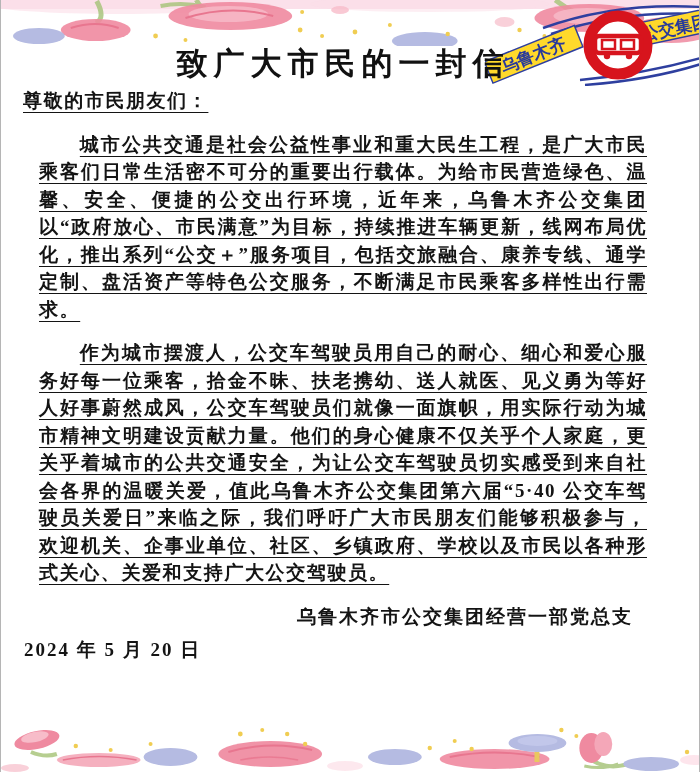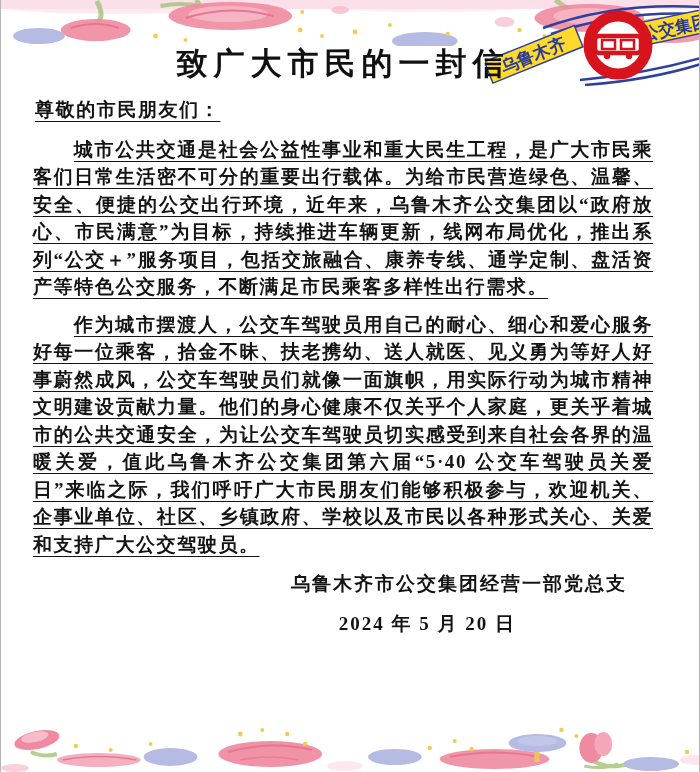--- a/index.html
+++ b/index.html
@@ -36,31 +36,30 @@
     color:#141414;
     line-height:27.5px;
     letter-spacing:1.6px;
     text-align:justify;
   }
   .uline{
     text-decoration:underline;
     text-decoration-thickness:1px;
     text-underline-offset:5px;
   }
-  .salutation{margin:12px;}
-  .para{margin:10px;text-indent:2.15em;}
+  .salutation{margin:0;}
+  .para{margin:16px;text-indent:2.15em;}
   .signature{
-    margin:12px;
+    margin:6px;
     text-align:right;
     padding-right:24px;
     letter-spacing:2px;
   }
   .dateline{
-    margin:12px;
-    text-align:right;
+    margin:1px;
     padding-right:135px;
     letter-spacing:2px;
   }
 </style>
 </head>
 <body>
 
 <div class="page">
 
   <svg class="floral top" viewBox="0 0 700 46" preserveAspectRatio="none">

